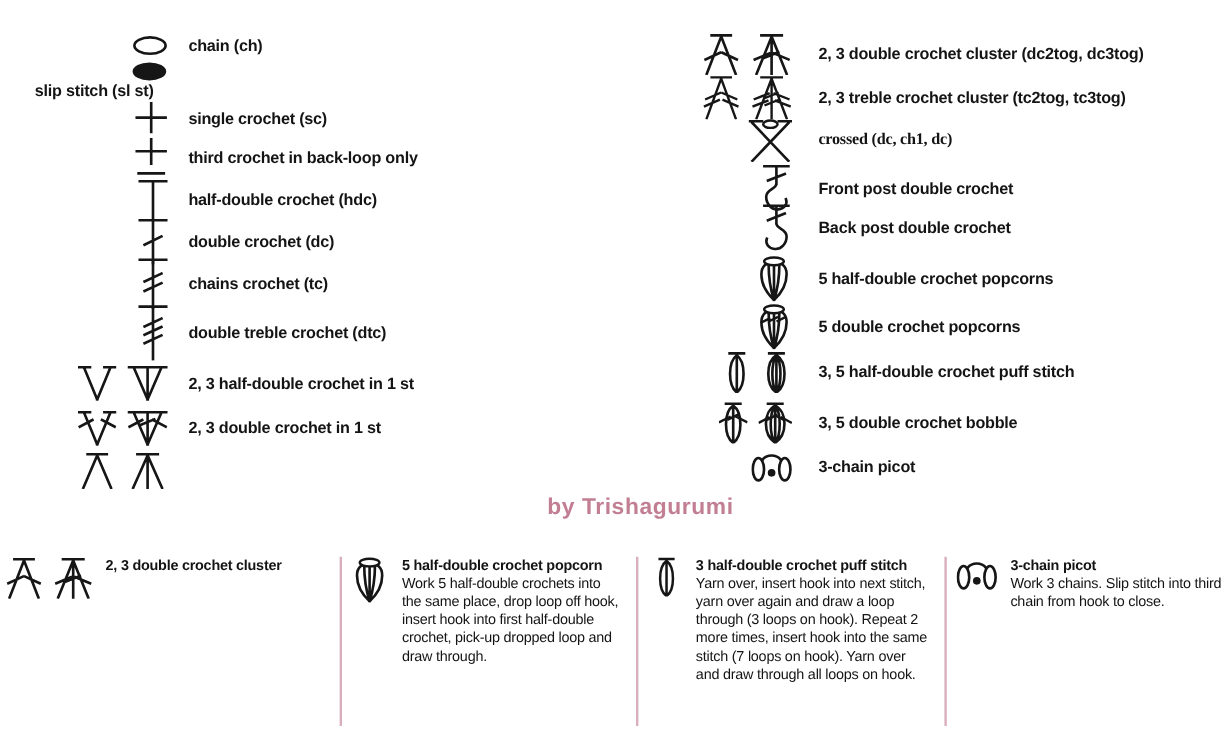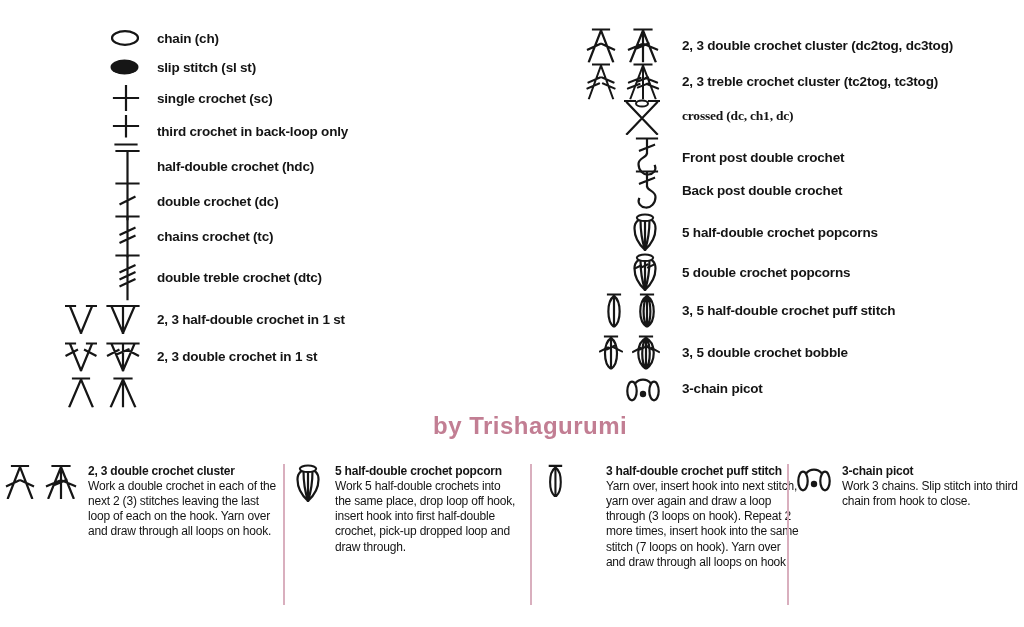--- a/index.html
+++ b/index.html
@@ -17,22 +17,22 @@
   .legend-row.right .syms{width:148px;}
   .lbl{white-space:nowrap;font-weight:700;font-size:13.5px;letter-spacing:-0.2px;}
   .legend-row.left .lbl{margin-left:17px;}
   .legend-row.right .lbl{margin-left:22px;}
   .sym{display:inline-flex;align-items:center;}
   svg .st{stroke:#161616;stroke-width:2.2;fill:none;stroke-linecap:square;}
   svg .thin{stroke-width:2;}
   svg .fill{fill:#161616;stroke:none;}
   svg .lid{fill:#ffffff;stroke:#161616;stroke-width:2;}
   .credit{
-    position:absolute;left:433px;top:412px;
-    font-size:24px;font-weight:700;letter-spacing:0.5px;
+    position:absolute;left:456px;top:412px;
+    font-size:19px;font-weight:700;letter-spacing:0.5px;
   }
   .detail{position:absolute;top:464px;display:flex;align-items:flex-start;}
   .d-syms{display:flex;gap:8px;align-items:flex-start;flex:none;}
   .d-text{font-size:12px;line-height:1.26;letter-spacing:-0.2px;}
   .d-title{font-weight:700;}
   .d-body{font-weight:400;}
   .vdiv{position:absolute;top:464px;height:141px;width:2px;}
 </style>
 </head>
 <body>
@@ -42,21 +42,21 @@
       <div class="legend-row left" style="top: 38px;">
         <span class="syms">
           <span class="sym">
             <svg width="30" height="17" viewBox="0 0 30 17">
               <ellipse class="st" cx="15" cy="8.5" rx="13" ry="6.8"></ellipse>
             </svg>
           </span>
         </span>
         <span class="lbl">chain (ch)</span>
       </div>
-      <div class="legend-row left" style="top: 67px;">
+      <div class="legend-row left" style="top: 67px; flex-direction: column;">
         <span class="syms">
           <span class="sym">
             <svg width="31" height="17" viewBox="0 0 31 17">
               <ellipse class="fill" cx="15.5" cy="8.5" rx="14" ry="7.5"></ellipse>
             </svg>
           </span>
         </span>
         <span class="lbl">slip stitch (sl st)</span>
       </div>
       <div class="legend-row left" style="top: 98px;">
@@ -305,38 +305,37 @@
             </svg>
           </span>
           <span class="sym">
             <svg width="34" height="35" viewBox="0 0 34 35">
               <path class="st" d="M8.5 2 H25.5 M17 3 L4.5 34 M17 3 L29.5 34 M17 3 V34 M3 22 L15 17 M19 17 L31 22 M11.5 20.5 L22.5 16"></path>
             </svg>
           </span>
         </span>
         <span class="d-text" style="width:192px">
           <div class="d-title">2, 3 double crochet cluster</div>
-          <div class="d-body">Work a double crochet in each of the next 2 (3) stitches leaving the last loop of each on the hook. Yarn over and draw through all loops on hook.</div>
         </span>
       </div>
       <div class="detail" style="left: 293px;">
         <span class="d-syms" style="margin-right:12px">
           <span class="sym">
             <svg width="30" height="38" viewBox="0 0 30 38">
               <path class="st" d="M15 37 C8.5 31 4.5 23.5 4.5 15.5 C4.5 8.5 9 5.5 15 5.5 C21 5.5 25.5 8.5 25.5 15.5 C25.5 23.5 21.5 31 15 37 Z M15 37 C12 28 10.5 17 10.5 6.5 M15 37 V6 M15 37 C18 28 19.5 17 19.5 6.5"></path>
               <ellipse class="lid" cx="15" cy="4.8" rx="8.2" ry="3.2"></ellipse>
             </svg>
           </span>
         </span>
         <span class="d-text" style="width:184px">
           <div class="d-title">5 half-double crochet popcorn</div>
           <div class="d-body">Work 5 half-double crochets into the same place, drop loop off hook, insert hook into first half-double crochet, pick-up dropped loop and draw through.</div>
         </span>
       </div>
-      <div class="detail" style="left: 545px; gap: 26px;">
+      <div class="detail" style="left: 545px;">
         <span class="d-syms" style="margin-right:14px">
           <span class="sym">
             <svg width="20.9" height="33.25" viewBox="0 0 22 35">
               <path class="st" d="M11 3.5 C3.5 9 3.5 29 11 34.5 C18.5 29 18.5 9 11 3.5 Z M11 3.5 V34.5 M5 2 H17"></path>
             </svg>
           </span>
         </span>
         <span class="d-text" style="width:197px">
           <div class="d-title">3 half-double crochet puff stitch</div>
           <div class="d-body">Yarn over, insert hook into next stitch, yarn over again and draw a loop through (3 loops on hook). Repeat 2 more times, insert hook into the same stitch (7 loops on hook). Yarn over and draw through all loops on hook.</div>

